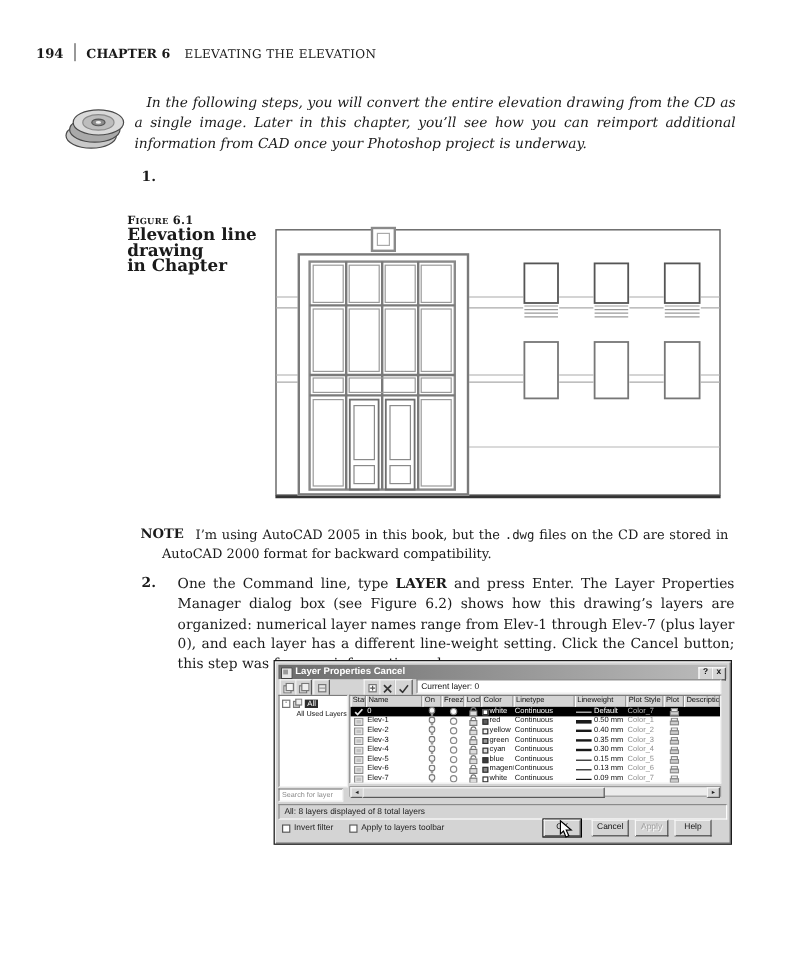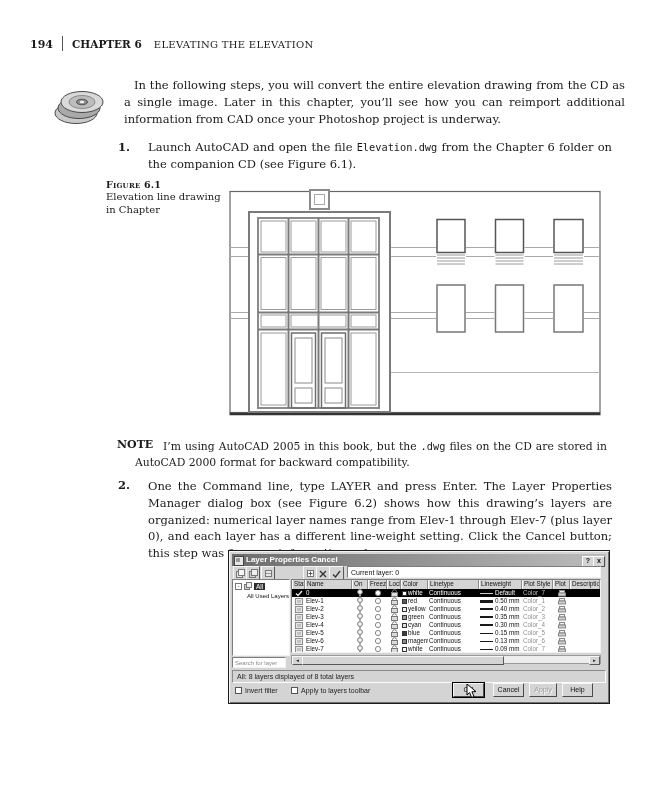--- a/index.html
+++ b/index.html
@@ -8,32 +8,32 @@
 
   
   .runhead{top:33px;left:30px;width:610px;height:22px;white-space:nowrap;}
   .runhead .pn{font-weight:bold;font-size:11px;}
   .runhead .bar{display:inline-block;width:1px;height:15px;background:#555;margin:0 9px -3px 9px;}
   .runhead .ch{font-weight:bold;font-size:10.5px;}
   .runhead .ct{font-size:10px;margin-left:12px;letter-spacing:.3px;}
 
   
   .bodytext{font-size:11.5px;line-height:16.8px;text-align:justify;}
-  .intro{top:77px;left:124px;width:501px;text-indent:10px;}
+  .intro{top:77px;left:112px;width:501px;text-indent:10px;font-style:italic;}
   code.mono{font-family:"DejaVu Sans Mono",monospace;font-size:10.3px;}
   .stepnum{font-weight:bold;font-size:11.5px;}
-  .bold{font-weight:normal;margin-top:16px;}
+  .bold{font-weight:bold;margin-top:16px;}
   .step1-text{top:139px;left:148px;width:464px;}
   .step2-text{top:478px;left:148px;width:464px;}
   .notelabel{font-weight:bold;font-size:11px;}
   .notetext{top:438px;left:135px;width:472px;font-size:10.8px;line-height:16px;text-align:justify;text-indent:28px;}
 
   
   .figlabel{font-weight:bold;font-size:9.5px;font-variant:small-caps;letter-spacing:.2px;}
-  .figcap{font-size:10px;line-height:13px;}
+  .figcap{font-size:14px;line-height:13px;font-weight:bold;}
 
   
   .dlg{left:228px;top:550px;width:380px;height:152px;background:#d4d4d4;border:1px solid #1c1c1c;
        box-shadow:inset 1px 1px 0 #f4f4f4, inset -1px -1px 0 #6f6f6f;
        font-family:"Liberation Sans",sans-serif;}
   .tbar{position:absolute;left:3px;top:3px;right:3px;height:12px;background:linear-gradient(90deg,#6c6c6c,#bdbdbd);
         color:#fff;font-size:8px;font-weight:bold;line-height:12px;padding-left:14px;box-sizing:border-box;}
   .tbaricon{position:absolute;left:2px;top:2px;width:8px;height:8px;background:#e8e8e8;border:1px solid #444;}
   .tbaricon i{position:absolute;left:1px;top:1px;width:4px;height:4px;background:#9a9a9a;display:block;}
   .tbtn{position:absolute;top:1.5px;width:10px;height:9px;background:#d4d4d4;border:1px solid;border-color:#fdfdfd #4e4e4e #4e4e4e #fdfdfd;
@@ -89,21 +89,20 @@
     <ellipse cx="26" cy="26" rx="21" ry="10.5" fill="#a9a9a9" stroke="#4a4a4a"></ellipse>
     <ellipse cx="29" cy="20" rx="21" ry="10.5" fill="#d9d9d9" stroke="#4a4a4a"></ellipse>
     <ellipse cx="29" cy="20" rx="13" ry="6.5" fill="#bdbdbd" stroke="#8a8a8a"></ellipse>
     <ellipse cx="29" cy="20" rx="5.5" ry="2.8" fill="#8d8d8d" stroke="#555"></ellipse>
     <ellipse cx="29" cy="20" rx="2.2" ry="1.2" fill="#f2f2f2"></ellipse>
   </svg>
 
   <p class="abs bodytext intro" style="margin:0">In the following steps, you will convert the entire elevation drawing from the CD as a single image. Later in this chapter, you’ll see how you can reimport additional information from CAD once your Photoshop project is underway.</p>
 
   <span class="abs stepnum" style="left:118px;top:140px">1.</span>
-  <p class="abs bodytext step1-text" style="margin:0"><span>Launch AutoCAD and open the file </span><code class="mono">Elevation.dwg</code><span> from the Chapter 6 folder on the companion CD (see Figure 6.1).</span></p>
 
   <div class="abs" style="left:106px;top:179px;width:116px">
     <div class="figlabel">Figure 6.1</div>
     <div class="figcap">Elevation line drawing</div>
     <div class="figcap">in Chapter</div>
   </div>
 
   <svg class="abs" style="left:228px;top:188px" width="384" height="237" viewBox="0 0 384 237">
 
     <rect x="2" y="3.5" width="370" height="221" fill="none" stroke="#666" stroke-width="1.2"></rect>

